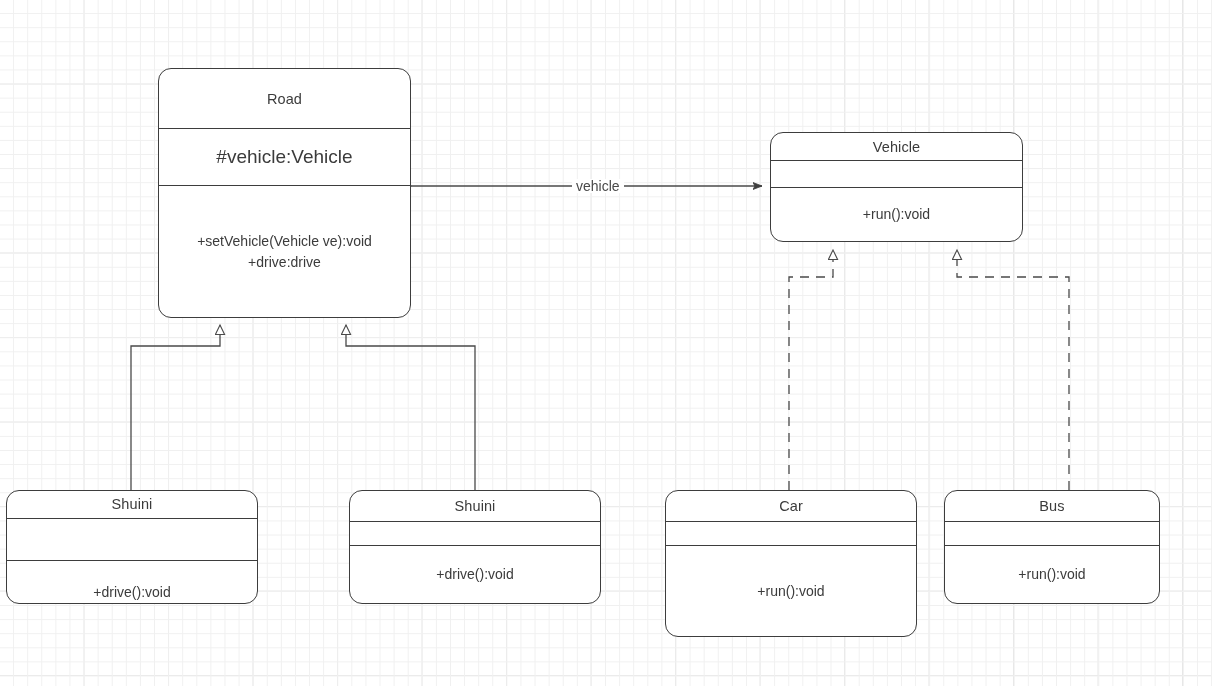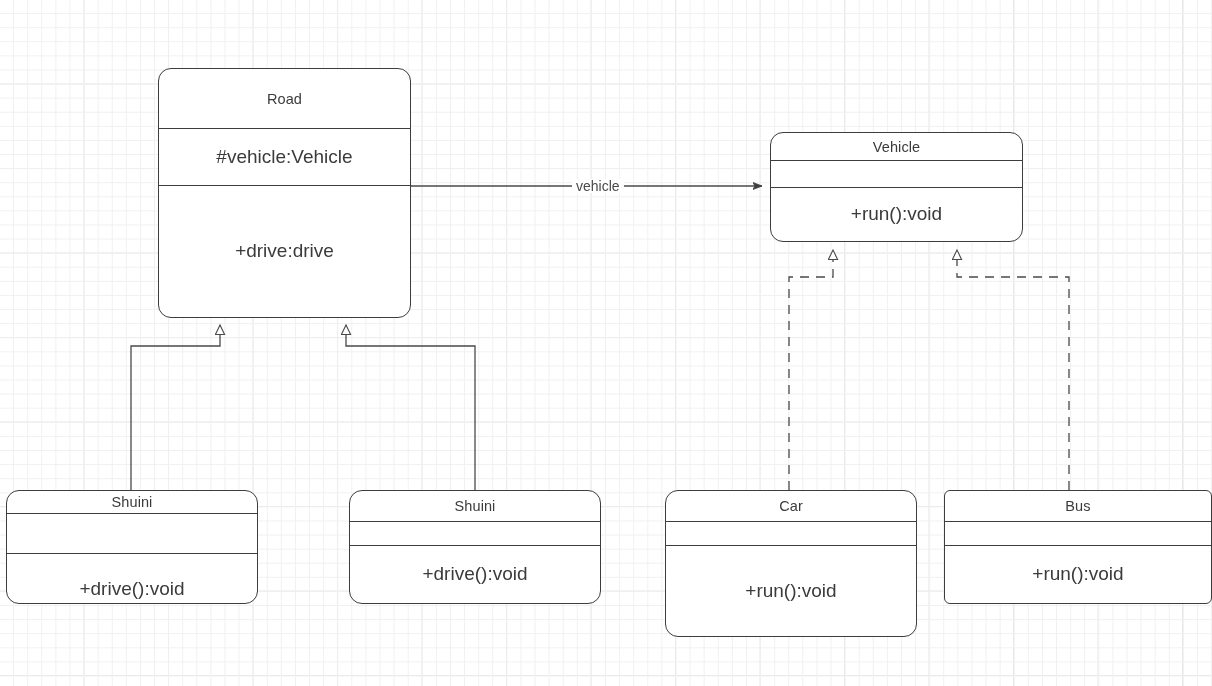--- a/index.html
+++ b/index.html
@@ -66,21 +66,21 @@
     white-space: nowrap;
   }
   .cls-ops {
     box-sizing: border-box;
     flex: 1 1 auto;
     display: flex;
     flex-direction: column;
     align-items: center;
     justify-content: center;
     color: #3b3b3b;
-    font-size: 19px;
+    font-size: 14px;
     line-height: 1.5;
     white-space: nowrap;
   }
   .cls-ops span { display: block; }
   .edge-label {
     position: absolute;
     color: #4a4a4a;
     font-size: 14px;
     background: #ffffff;
     padding: 0 4px;
@@ -127,20 +127,21 @@
       <path d="M1069,490 L1069,277 L957,277 L957,250" fill="none" stroke="#4a4a4a" stroke-width="1.3" stroke-dasharray="9 7" marker-end="url(#hollow-tri)"></path>
     </g>
   </svg>
 
   <div class="edge-label" style="left:572px; top:179px;">vehicle</div>
 
   <div class="uml-class" style="left:158px; top:68px; width:253px; height:250px;">
     <div class="cls-name" style="height:60px;">Road</div>
     <div class="cls-attrs" style="height:57px;">#vehicle:Vehicle</div>
     <div class="cls-ops">
+      <span>+setVehicle(Vehicle ve):void</span>
       <span>+drive:drive</span>
     </div>
   </div>
 
   <div class="uml-class" style="left:770px; top:132px; width:253px; height:110px;">
     <div class="cls-name" style="height:28px;">Vehicle</div>
     <div class="cls-attrs" style="height:27px;"></div>
     <div class="cls-ops">
       <span>+run():void</span>
     </div>
@@ -163,21 +164,21 @@
   </div>
 
   <div class="uml-class" style="left:665px; top:490px; width:252px; height:147px;">
     <div class="cls-name" style="height:31px;">Car</div>
     <div class="cls-attrs" style="height:24px;"></div>
     <div class="cls-ops">
       <span>+run():void</span>
     </div>
   </div>
 
-  <div class="uml-class" style="left:944px; top:490px; width:268px; height:114px;border-radius:6px;">
+  <div class="uml-class" style="left:944px; top:490px; width:216px; height:114px;">
     <div class="cls-name" style="height:31px;">Bus</div>
     <div class="cls-attrs" style="height:24px;"></div>
     <div class="cls-ops">
       <span>+run():void</span>
     </div>
   </div>
 
 </div>
 
 </body></html>

